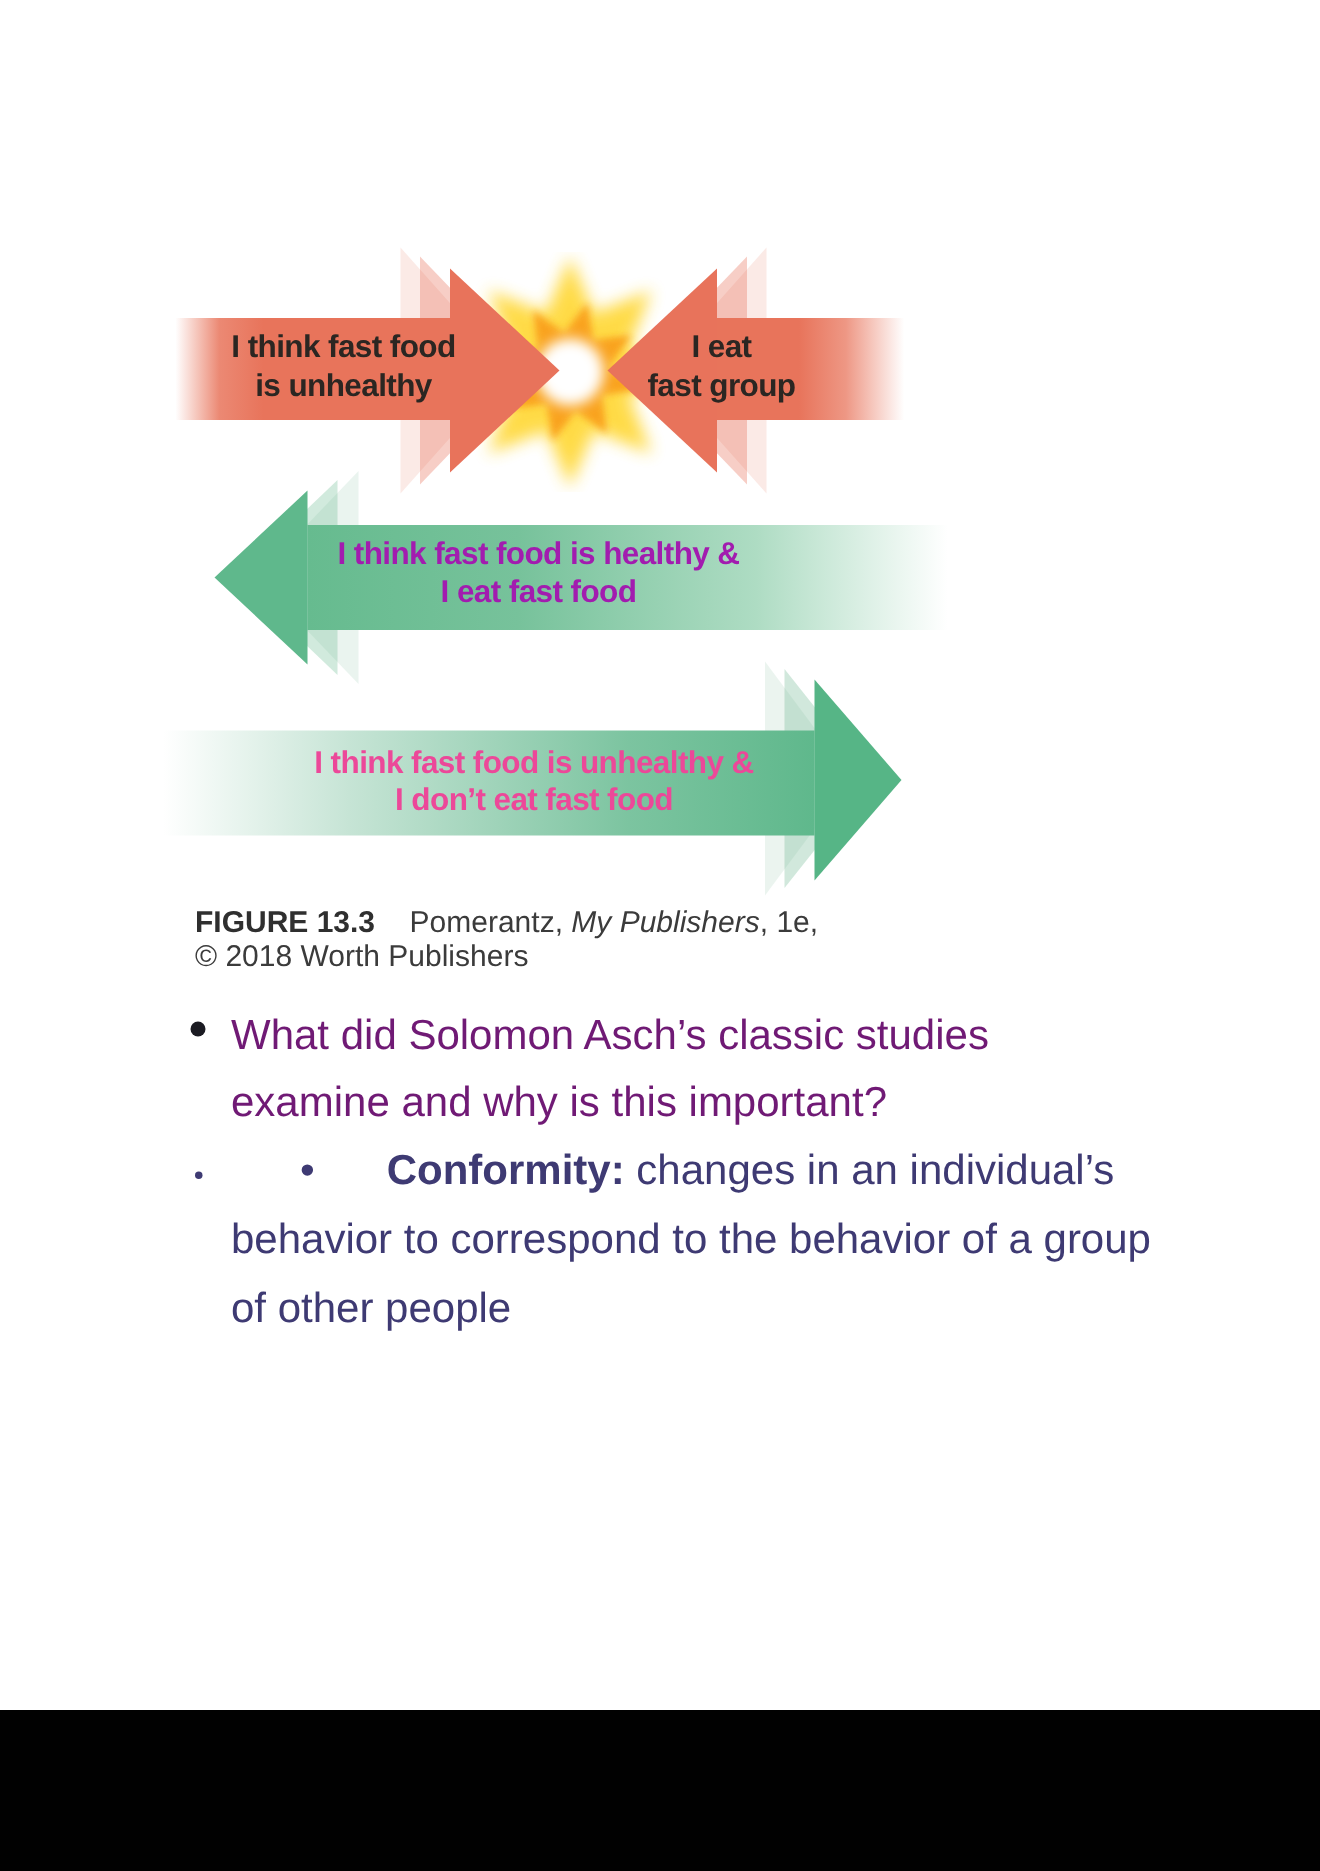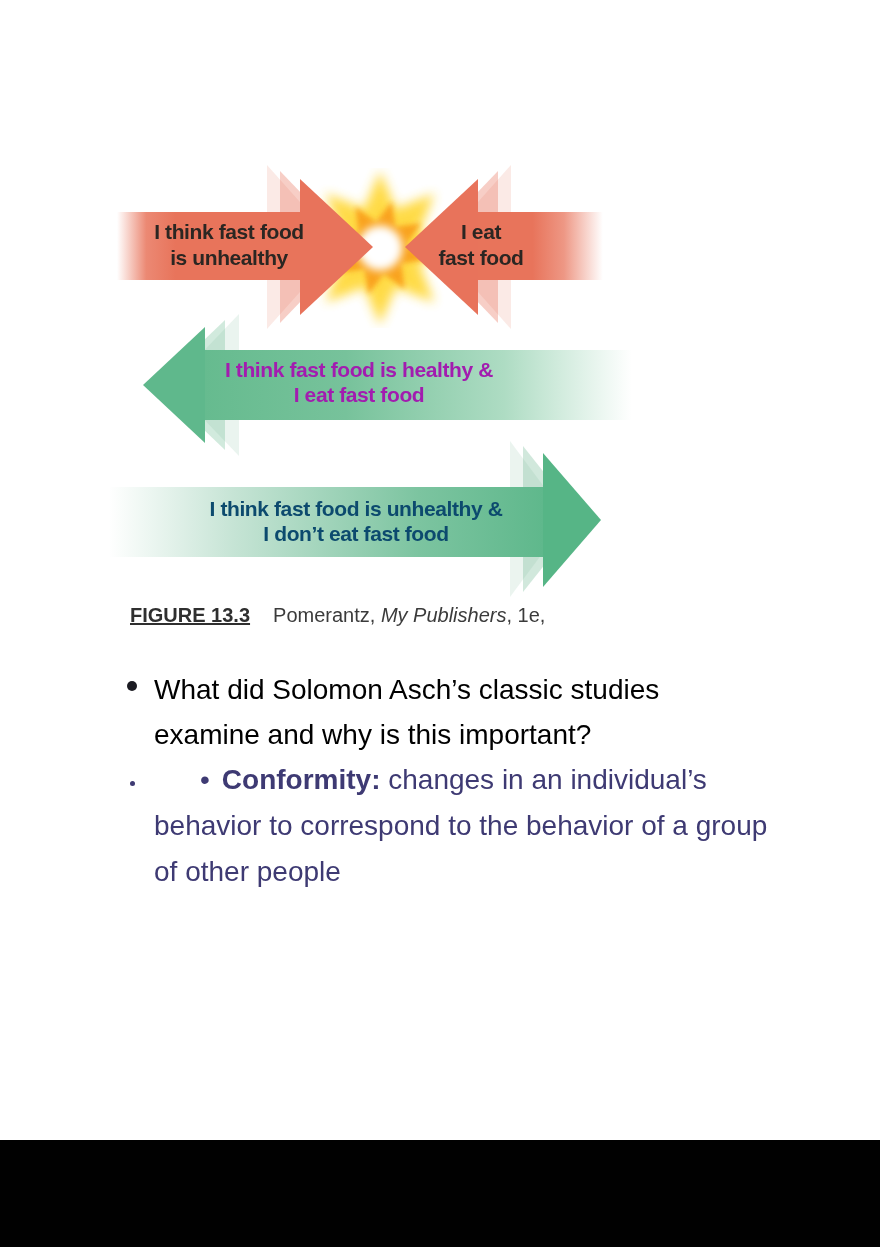--- a/index.html
+++ b/index.html
@@ -43,38 +43,38 @@
   .grn2-head{left:543px;top:453px;border-top:67px solid transparent;border-bottom:67px solid transparent;border-left:58px solid #56b586;z-index:3;}
   .grn2-ghost1{left:523px;top:446px;border-top:73px solid transparent;border-bottom:73px solid transparent;border-left:58px solid rgba(111,185,145,.32);z-index:1;}
   .grn2-ghost2{left:510px;top:441px;border-top:78px solid transparent;border-bottom:78px solid transparent;border-left:58px solid rgba(175,210,192,.25);z-index:1;}
 
   
   .fig-label{position:absolute;z-index:5;font-weight:700;color:#2b2622;text-align:center;
     white-space:pre-line;font-size:21px;line-height:26px;letter-spacing:-0.4px;}
   .lbl-red-left{left:134px;top:219px;width:190px;}
   .lbl-red-right{left:401px;top:219px;width:160px;}
   .lbl-grn1{left:203px;top:357px;width:312px;line-height:25px;color:#a21caf;}
-  .lbl-grn2{left:200px;top:496px;width:312px;line-height:25px;color:#0c4a6e;}
+  .lbl-grn2{left:200px;top:496px;width:312px;line-height:25px;color:#ec4899;}
 
   
   .caption{position:absolute;left:130px;top:604px;width:440px;font-size:20px;line-height:23px;color:#3b3b3b;}
-  .caption .fig-num{font-weight:700;color:#2f2f2f;text-decoration:underline;}
+  .caption .fig-num{font-weight:700;color:#2f2f2f;}
   .caption .author{margin-left:23px;}
   .caption .book{font-style:italic;}
 
   
   .bullet-dot{position:absolute;border-radius:50%;background:#1b1b22;}
   .b1-dot{left:127px;top:681px;width:10px;height:10px;}
   .b2-dot{left:130px;top:781px;width:5px;height:5px;background:#3e3a73;}
   .bullet1-text{position:absolute;left:154px;top:667px;width:585px;
-    font-size:28px;line-height:45px;color:#000000;}
+    font-size:28px;line-height:45px;color:#701a75;}
   .bullet2-text{position:absolute;left:154px;top:757px;width:628px;
     font-size:28px;line-height:46px;color:#3e3a73;text-indent:46px;}
   .bullet2-text .marker{display:inline-block;text-indent:0;margin-right:12px;}
-  .bullet2-text .term{font-weight:700;}
+  .bullet2-text .term{font-weight:700;margin-left:36px;}
 
   
   .letterbox{position:absolute;left:0;top:1140px;width:880px;height:107px;background:#010101;}
 </style>
 </head>
 <body>
 
 <div class="slide">
 
   <div>
@@ -99,39 +99,40 @@
     </svg>
 
     <div class="abs red-body-left"></div>
     <div class="tri red-head-left"></div>
     <div class="abs red-body-right"></div>
     <div class="tri red-head-right"></div>
 
     <div class="fig-label lbl-red-left">I think fast food
 is unhealthy</div>
     <div class="fig-label lbl-red-right">I eat
-fast food</div>
+fast group</div>
 
     <div class="tri grn1-ghost2"></div>
     <div class="tri grn1-ghost1"></div>
     <div class="abs grn1-body"></div>
     <div class="tri grn1-head"></div>
     <div class="fig-label lbl-grn1">I think fast food is healthy &amp;
 I eat fast food</div>
 
     <div class="tri grn2-ghost2"></div>
     <div class="tri grn2-ghost1"></div>
     <div class="abs grn2-body"></div>
     <div class="tri grn2-head"></div>
     <div class="fig-label lbl-grn2">I think fast food is unhealthy &amp;
 I don’t eat fast food</div>
   </div>
 
   <div class="caption">
     <div><span class="fig-num">FIGURE 13.3</span><span class="author">Pomerantz, </span><span class="book">My Publishers</span><span>, 1e,</span></div>
+    <div>© 2018 Worth Publishers</div>
   </div>
 
   <div class="bullet-dot b1-dot"></div>
   <div class="bullet1-text">What did Solomon Asch’s classic studies examine and why is this important?</div>
 
   <div class="bullet-dot b2-dot"></div>
   <div class="bullet2-text"><span class="marker">•</span><span class="term">Conformity:</span><span> changes in an individual’s behavior to correspond to the behavior of a group of other people</span></div>
 
 </div>
 

